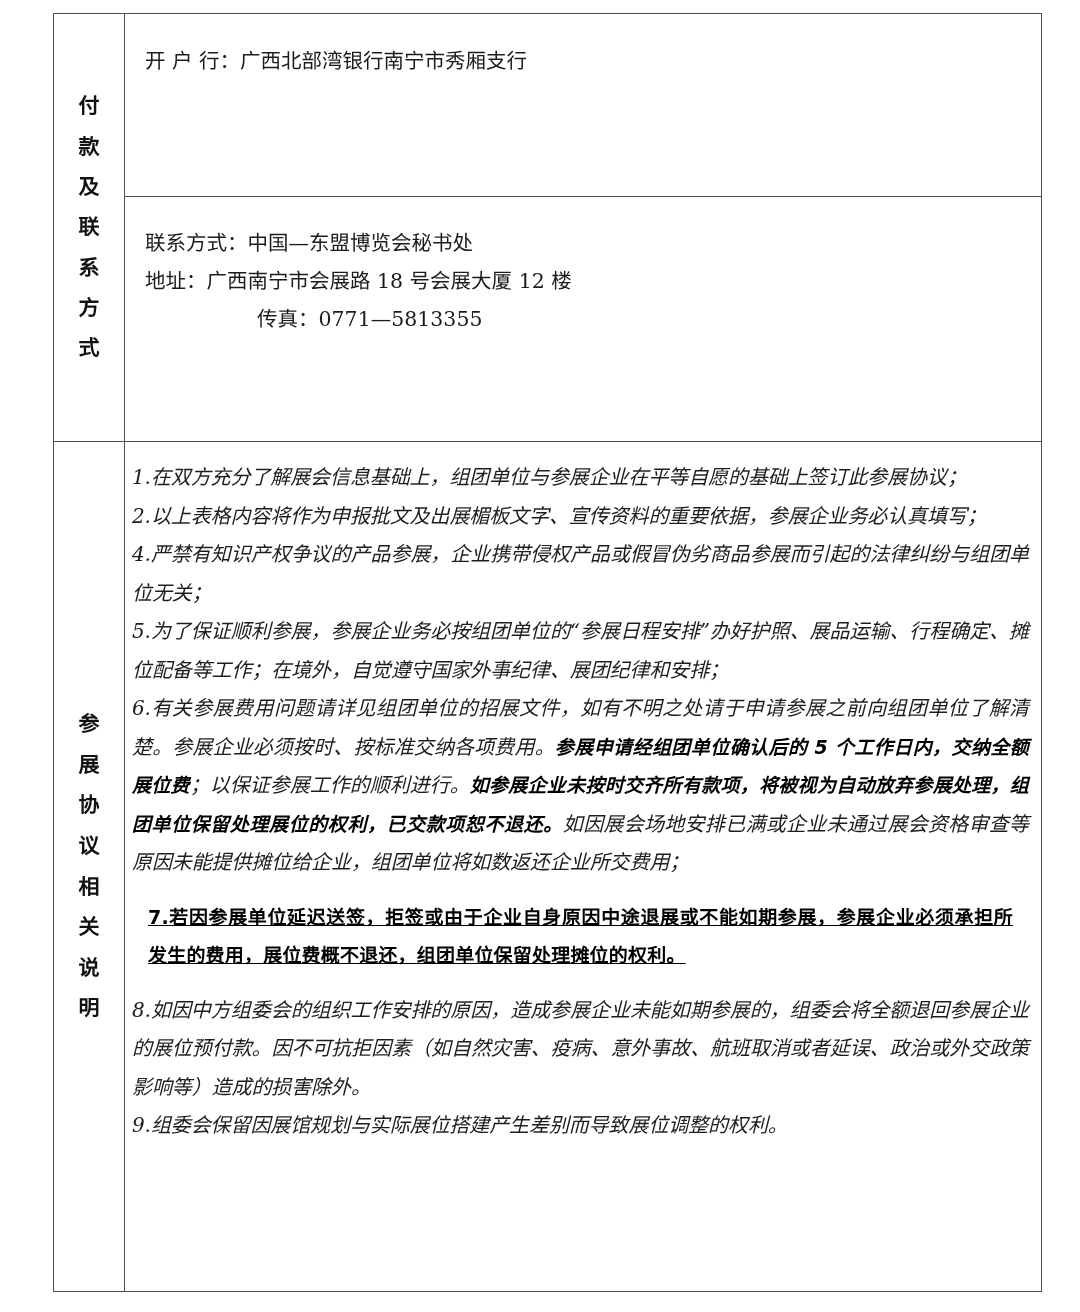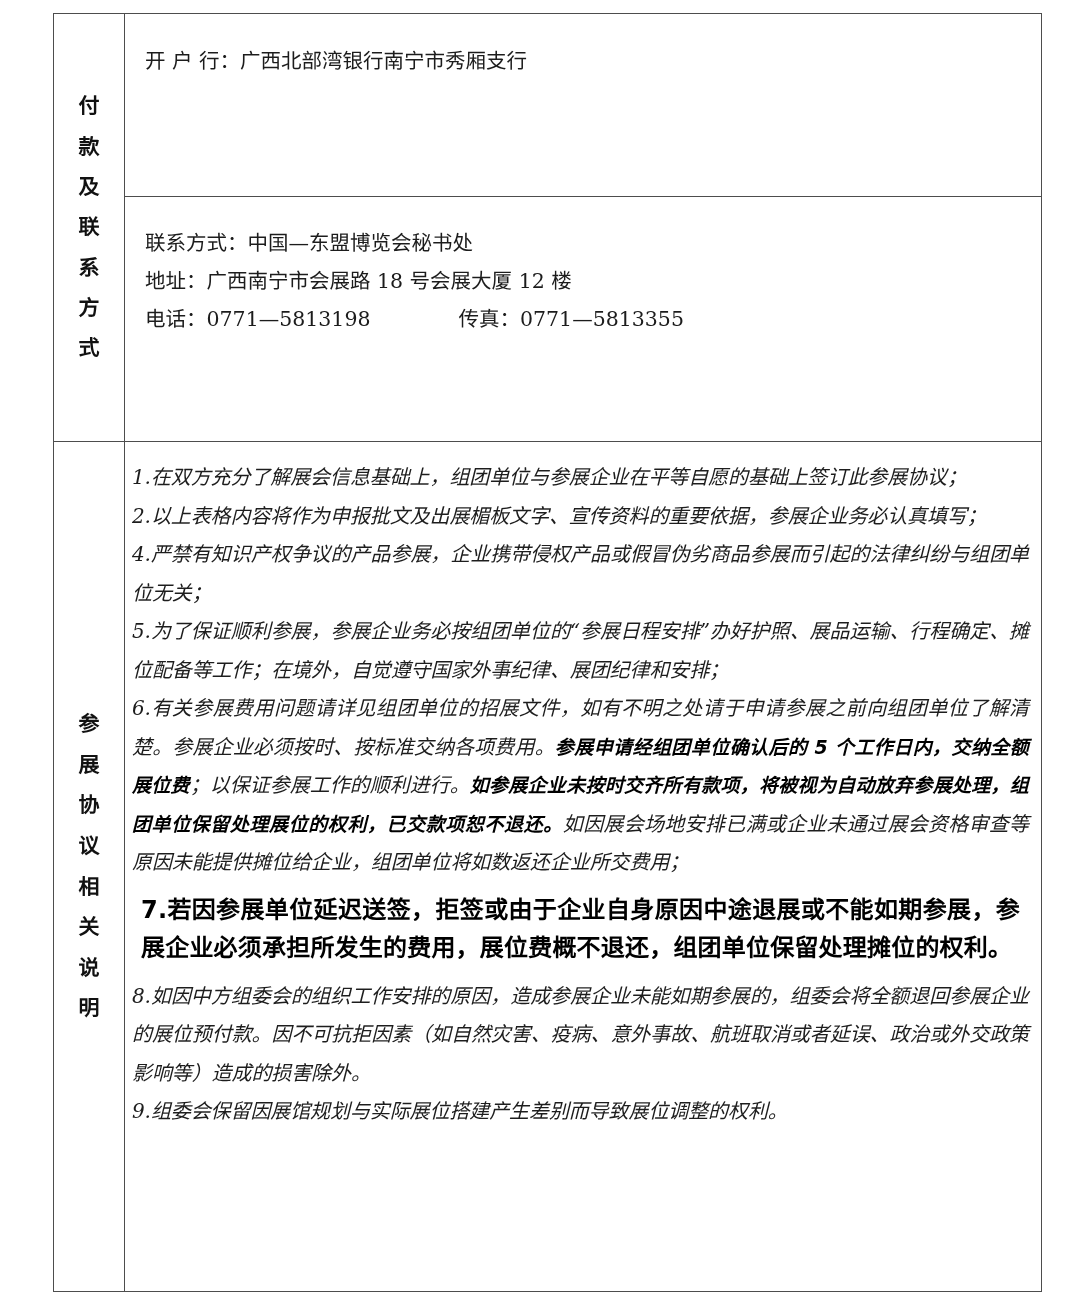--- a/index.html
+++ b/index.html
@@ -96,21 +96,21 @@
   }
   .line-serif {
     font-family: "DejaVu Serif", "Liberation Serif", serif;
   }
   .contact-row {
     display: flex;
     flex-direction: row;
     align-items: baseline;
   }
   .contact-row .fax {
-    margin-left: 88px;
+    margin-left: 112px;
   }
 
   
   .terms-cell {
     flex: 1 1 auto;
     box-sizing: border-box;
     padding: 16px 12px 0 7px;
   }
   .clause {
     font-size: 20px;
@@ -126,27 +126,28 @@
   .clause .b {
     font-family: "DejaVu Sans", "Liberation Sans", sans-serif;
     font-weight: bold;
     font-size: 19px;
     letter-spacing: 0.2px;
     color: #000000;
   }
   .clause-bold {
     font-family: "DejaVu Sans", "Liberation Sans", sans-serif;
     font-weight: bold;
-    font-size: 24px;
+    font-size: 19px;
     letter-spacing: 0.2px;
     color: #000000;
     line-height: 38.5px;
     text-align: justify;
     text-justify: inter-ideograph;
-    margin: 9px;
+    margin: 16px;
+    text-decoration: underline;
   }
 </style>
 </head>
 <body>
 
 <div class="page">
   <div class="doc-table">
 
     <div class="band band-payment">
 
@@ -169,21 +170,20 @@
         </div>
 
         <div class="sub-contact">
           <div class="line line-serif">
             <span>联系方式：</span><span>中国—东盟博览会秘书处</span>
           </div>
           <div class="line line-serif">
             <span>地址：</span><span>广西南宁市会展路 18 号会展大厦 12 楼</span>
           </div>
           <div class="line line-serif contact-row">
-            <span><span>电话：</span><span>0771—5813198</span></span>
             <span class="fax"><span>传真：</span><span>0771—5813355</span></span>
           </div>
         </div>
 
       </div>
     </div>
 
     <div class="band band-terms">
 
       <div class="vlabel-cell">

